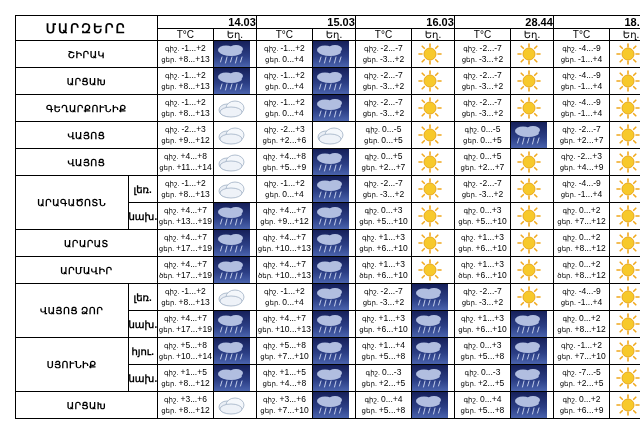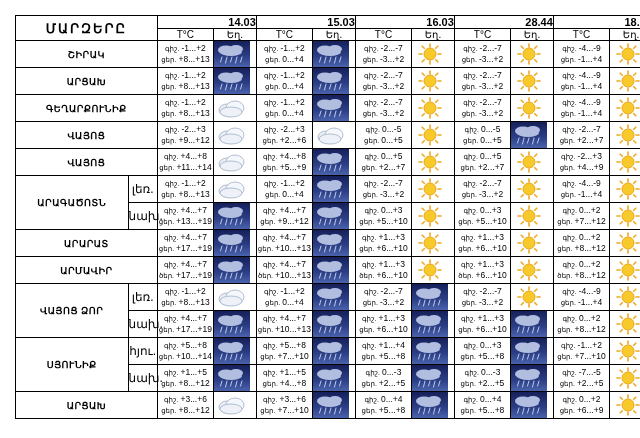--- a/index.html
+++ b/index.html
@@ -4,21 +4,21 @@
 <style>
   html,body{margin:0;padding:0;background:#ffffff;}
   body{font-family:"Liberation Sans", sans-serif;}
   #wrap{width:640px;height:438px;position:relative;overflow:hidden;background:#fff;}
   table{border-collapse:collapse;width:638px;margin:15px;table-layout:fixed;}
   td,th{border:1px solid #000;padding:0;font-size:8px;text-align:center;vertical-align:middle;background:#fff;}
   .hdr-region{font-size:13px;font-weight:bold;letter-spacing:2px;}
   .hdr-date{font-size:11px;font-weight:bold;text-align:right;}
   .sub-t{font-size:10px;font-weight:normal;}
   .region-name{font-size:9.5px;font-weight:bold;letter-spacing:.5px;text-align:center;}
-  .sub-name{font-size:12px;font-weight:normal;}
+  .sub-name{font-size:10px;font-weight:bold;}
   .tcell{font-size:8.5px;white-space:nowrap;}
   .tcell div{line-height:11px;}
   .tpair{display:flex;align-items:center;justify-content:center;gap:2px;}
   .tpair .lbl{font-size:7px;color:#000;}
   .tpair .val{font-size:8.5px;}
   .icon-cell{padding:0;width:38px;}
   .ico{width:36px;height:100%;min-height:22px;display:block;}
   svg{display:block;margin:0 auto;}
 </style>
 </head>

